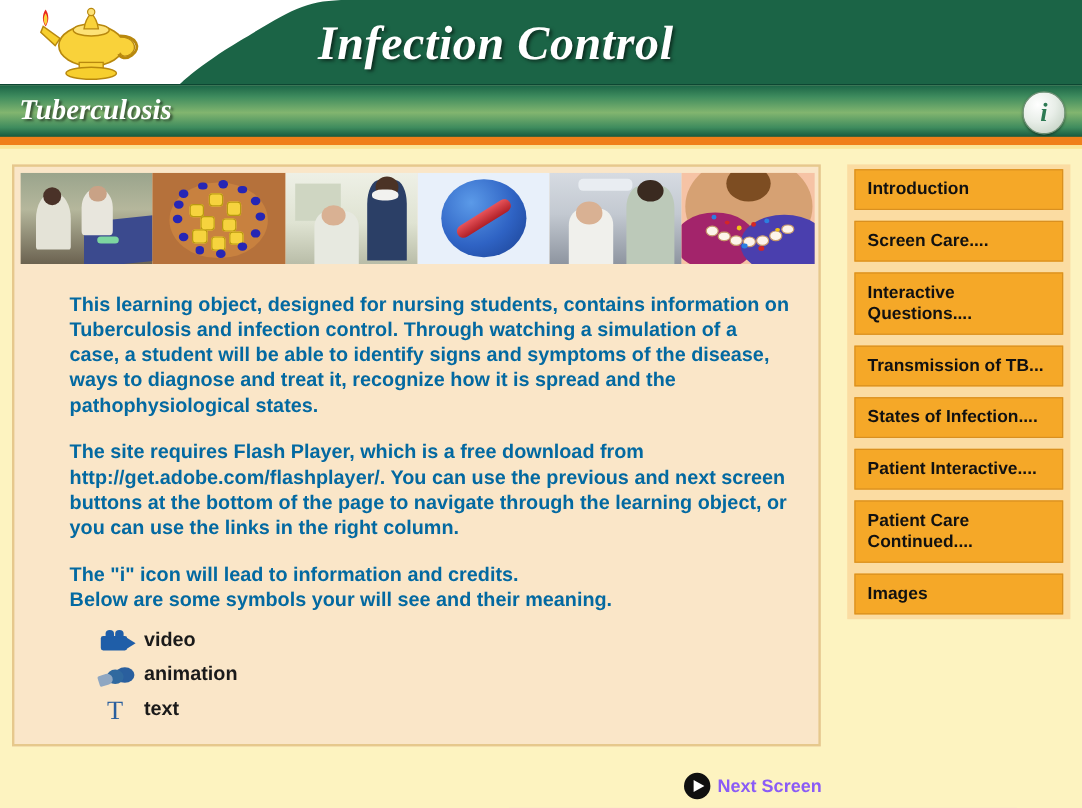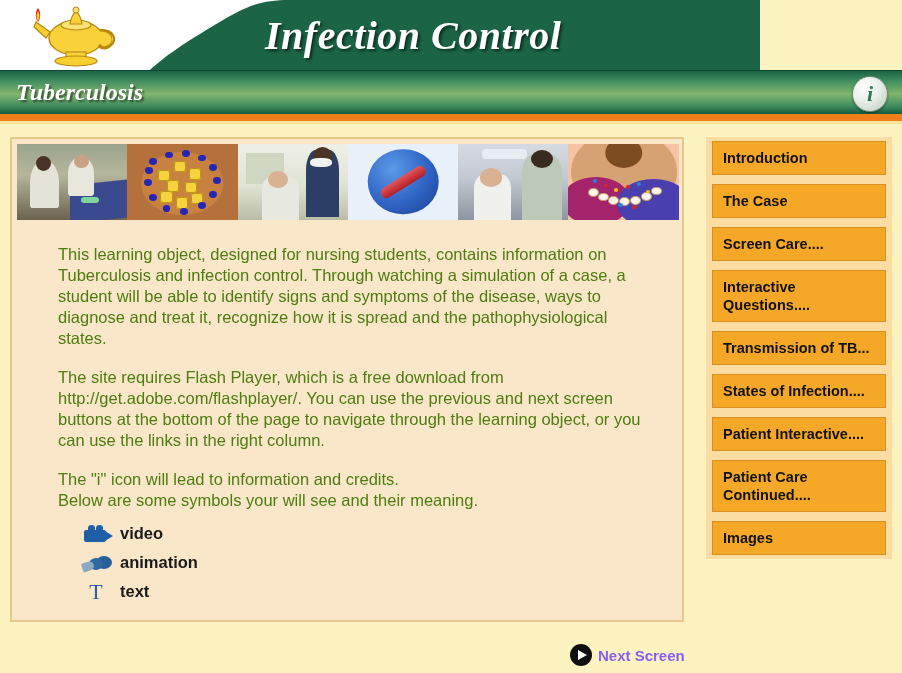--- a/index.html
+++ b/index.html
@@ -12,21 +12,21 @@
     overflow: hidden;
     background: #fdf3c0;
     font-family: "Liberation Sans", sans-serif;
     position: relative;
   }
 
   
   #header {
     position: absolute;
     left: 0; top: 0;
-    width: 760px; height: 70px;
+    width: 902px; height: 70px;
     background: #ffffff;
     overflow: hidden;
   }
   #header-green {
     position: absolute;
     left: 0; top: 0;
     width: 902px; height: 70px;
     background: #1b6446;
     -webkit-clip-path: path("M 902 0 L 902 70 L 150 70 C 150 70 165 55 200 34 C 243 8 255 0 290 0 Z");
     clip-path: path("M 902 0 L 902 70 L 150 70 C 150 70 165 55 200 34 C 243 8 255 0 290 0 Z");
@@ -181,22 +181,22 @@
   .t6 .blu { position:absolute; left:44%; top:46%; width:66%; height:64%; border-radius:50%; background:#4a3fae; }
   .t6 .cell2 { position:absolute; width:8%; height:9%; background:#fdf4ea; border-radius:50%; border:1px solid #c89a6c; }
   .t6 .sd { position:absolute; width:4%; height:5%; border-radius:50%; }
 
   
   #intro-text {
     position: absolute;
     left: 46px; top: 105px;
     width: 600px;
     font-size: 16.5px;
-    font-weight: normal;
-    color: #4d7c0f;
+    font-weight: bold;
+    color: #0369a1;
     line-height: 21px;
   }
   #intro-text p { margin: 0 0 18px 0; }
   #intro-text p:last-child { margin-bottom: 17px; }
   #intro-text .tight { margin-bottom: 0; }
 
   
   #legend {
     position: absolute;
     left: 68px; top: 380px;
@@ -435,21 +435,20 @@
         <span class="t">T</span>
       </span>
       <span class="legend-label">text</span>
     </div>
   </div>
 
 </div>
 
 <div id="nav">
   <div class="nav-btn">Introduction</div>
-  <div class="nav-btn">The Case</div>
   <div class="nav-btn">Screen Care....</div>
   <div class="nav-btn">Interactive Questions....</div>
   <div class="nav-btn">Transmission of TB...</div>
   <div class="nav-btn">States of Infection....</div>
   <div class="nav-btn">Patient Interactive....</div>
   <div class="nav-btn">Patient Care Continued....</div>
   <div class="nav-btn">Images</div>
 </div>
 
 <div id="next-screen">

